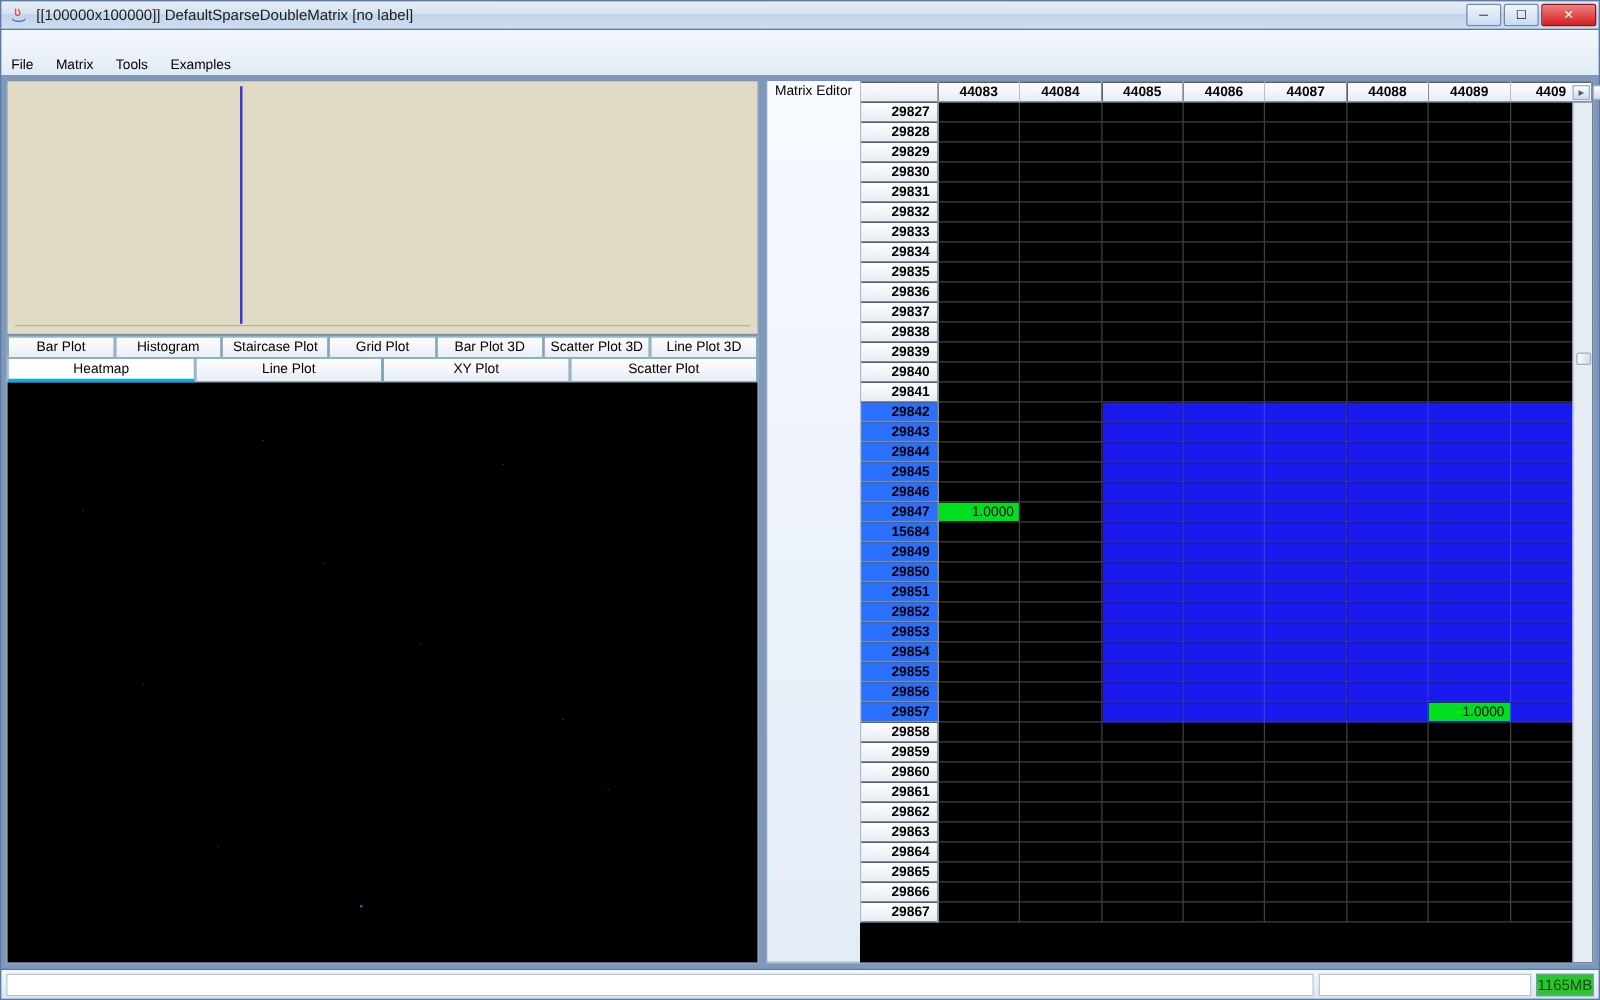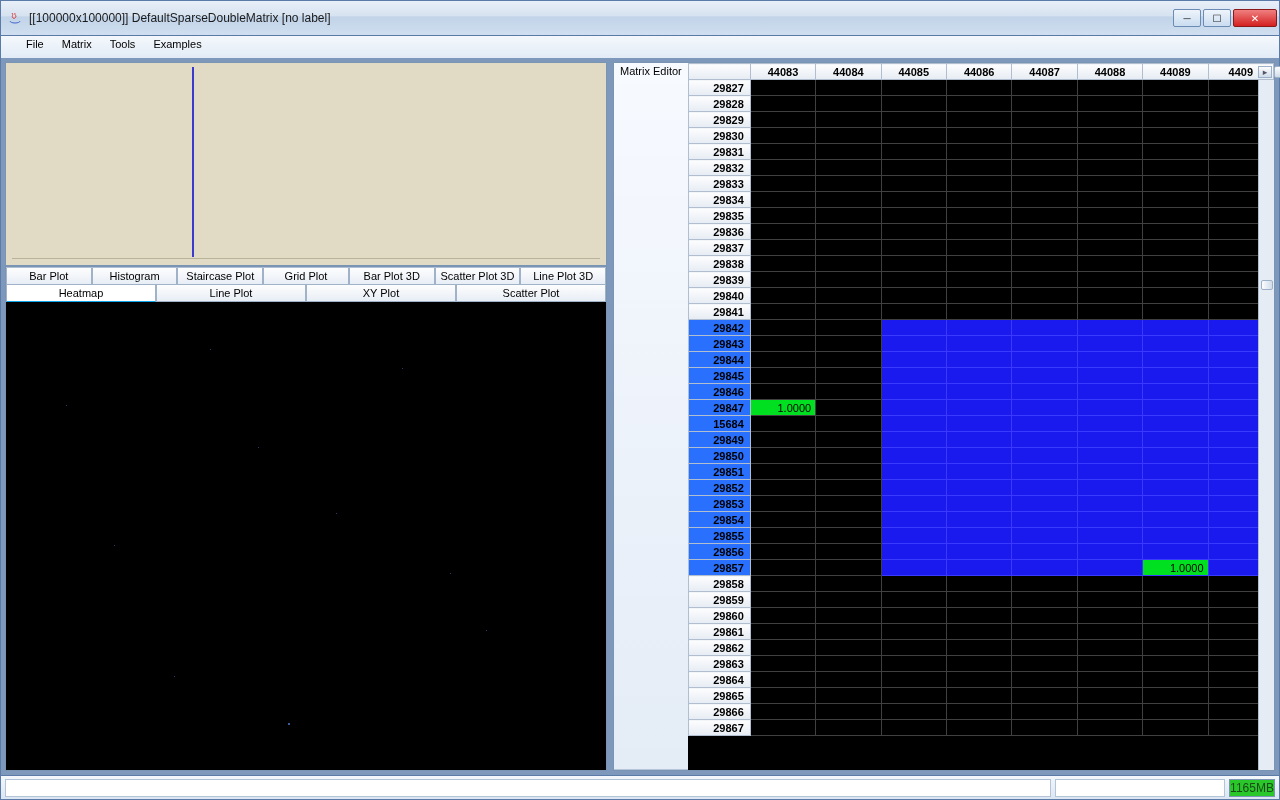--- a/index.html
+++ b/index.html
@@ -7,21 +7,21 @@
   font-family: "Segoe UI", Tahoma, sans-serif;
   font-size: 11px;
   background: #86a3c4;
   width: 1280px;
   height: 800px;
   overflow: hidden;
   display: flex;
   flex-direction: column;
 }
 .titlebar {
-  height: 36px;
+  height: 24px;
   background: linear-gradient(to bottom, #e8eff8 0%, #d6e2f0 45%, #c1d3e8 46%, #d0dff0 100%);
   border: 1px solid #5a7ba8;
   display: flex;
   align-items: center;
   padding: 0 2px 0 6px;
   color: #1a1a1a;
 }
 .titlebar .java-icon {
   width: 16px; height: 16px;
   margin-right: 6px;
@@ -37,26 +37,26 @@
   border-radius: 2px;
   display: flex; align-items: center; justify-content: center;
   font-size: 10px;
 }
 .titlebar .wb.close {
   background: linear-gradient(to bottom, #f08080, #d42020);
   border-color: #8a1a1a; color: #fff;
   width: 44px;
 }
 .menubar {
-  height: 22px;
+  height: 36px;
   background: linear-gradient(to bottom, #f4f8fc, #e2ebf6);
   border-left: 1px solid #5a7ba8;
   border-right: 1px solid #5a7ba8;
-  display: flex; align-items: flex-start;
-  padding: 0 17px;
+  display: flex; align-items: flex-end;
+  padding: 0 0;
   gap: 2px;
 }
 .menubar .mi { padding: 2px 8px; cursor: default; }
 .content {
   flex: 1;
   display: flex;
   border: 1px solid #5a7ba8;
   border-top: none;
   background: #7d98ba;
   padding: 4px;
@@ -103,21 +103,21 @@
   font-size: 11px;
   border: 1px solid #a0b2c8;
   border-top: none;
   background: linear-gradient(to bottom, #fdfdfd, #e8eef6);
   cursor: default;
   white-space: nowrap;
   overflow: hidden;
 }
 .tab.active {
   background: #fff;
-  border-bottom: 1px solid #0ea5e9;
+  border-bottom: 3px solid #0ea5e9;
 }
 .heatmap-view {
   flex: 1;
   background: #000;
   position: relative;
 }
 .heatmap-view .dot { position:absolute; width:1px; height:1px; background:#2a3a60; }
 .right-pane {
   flex: 1;
   background: #f2f5fa;

